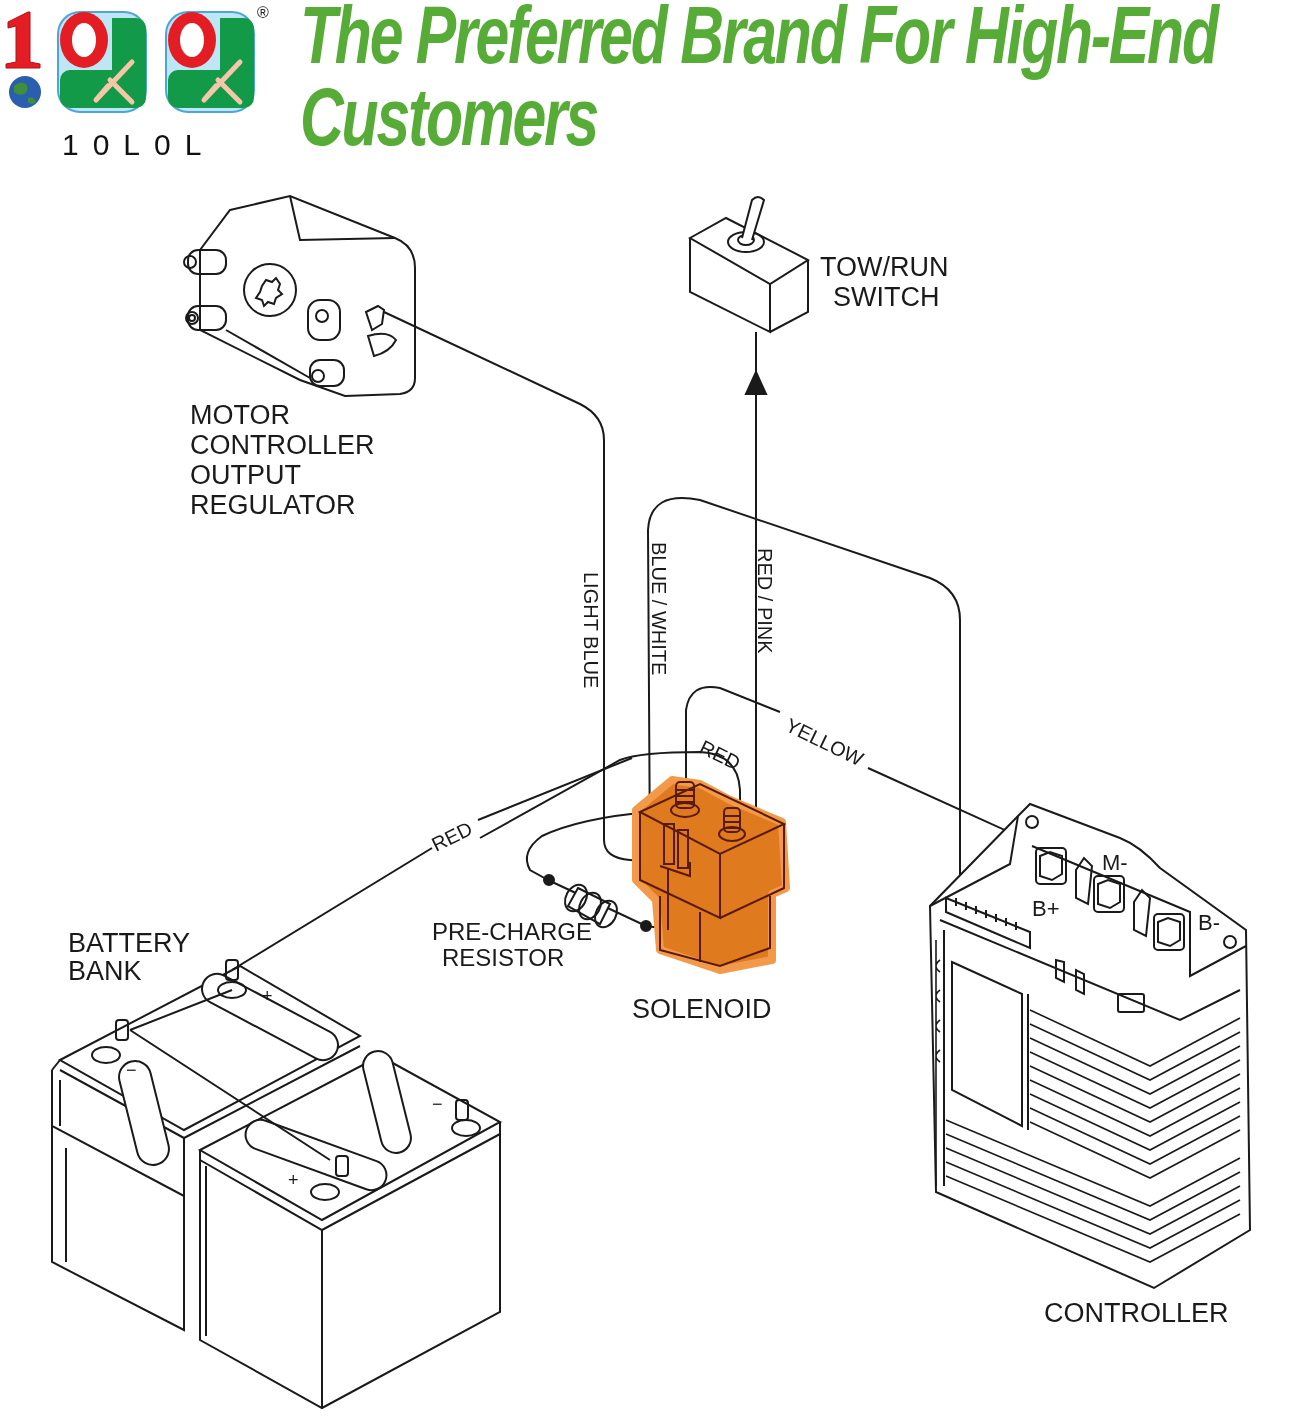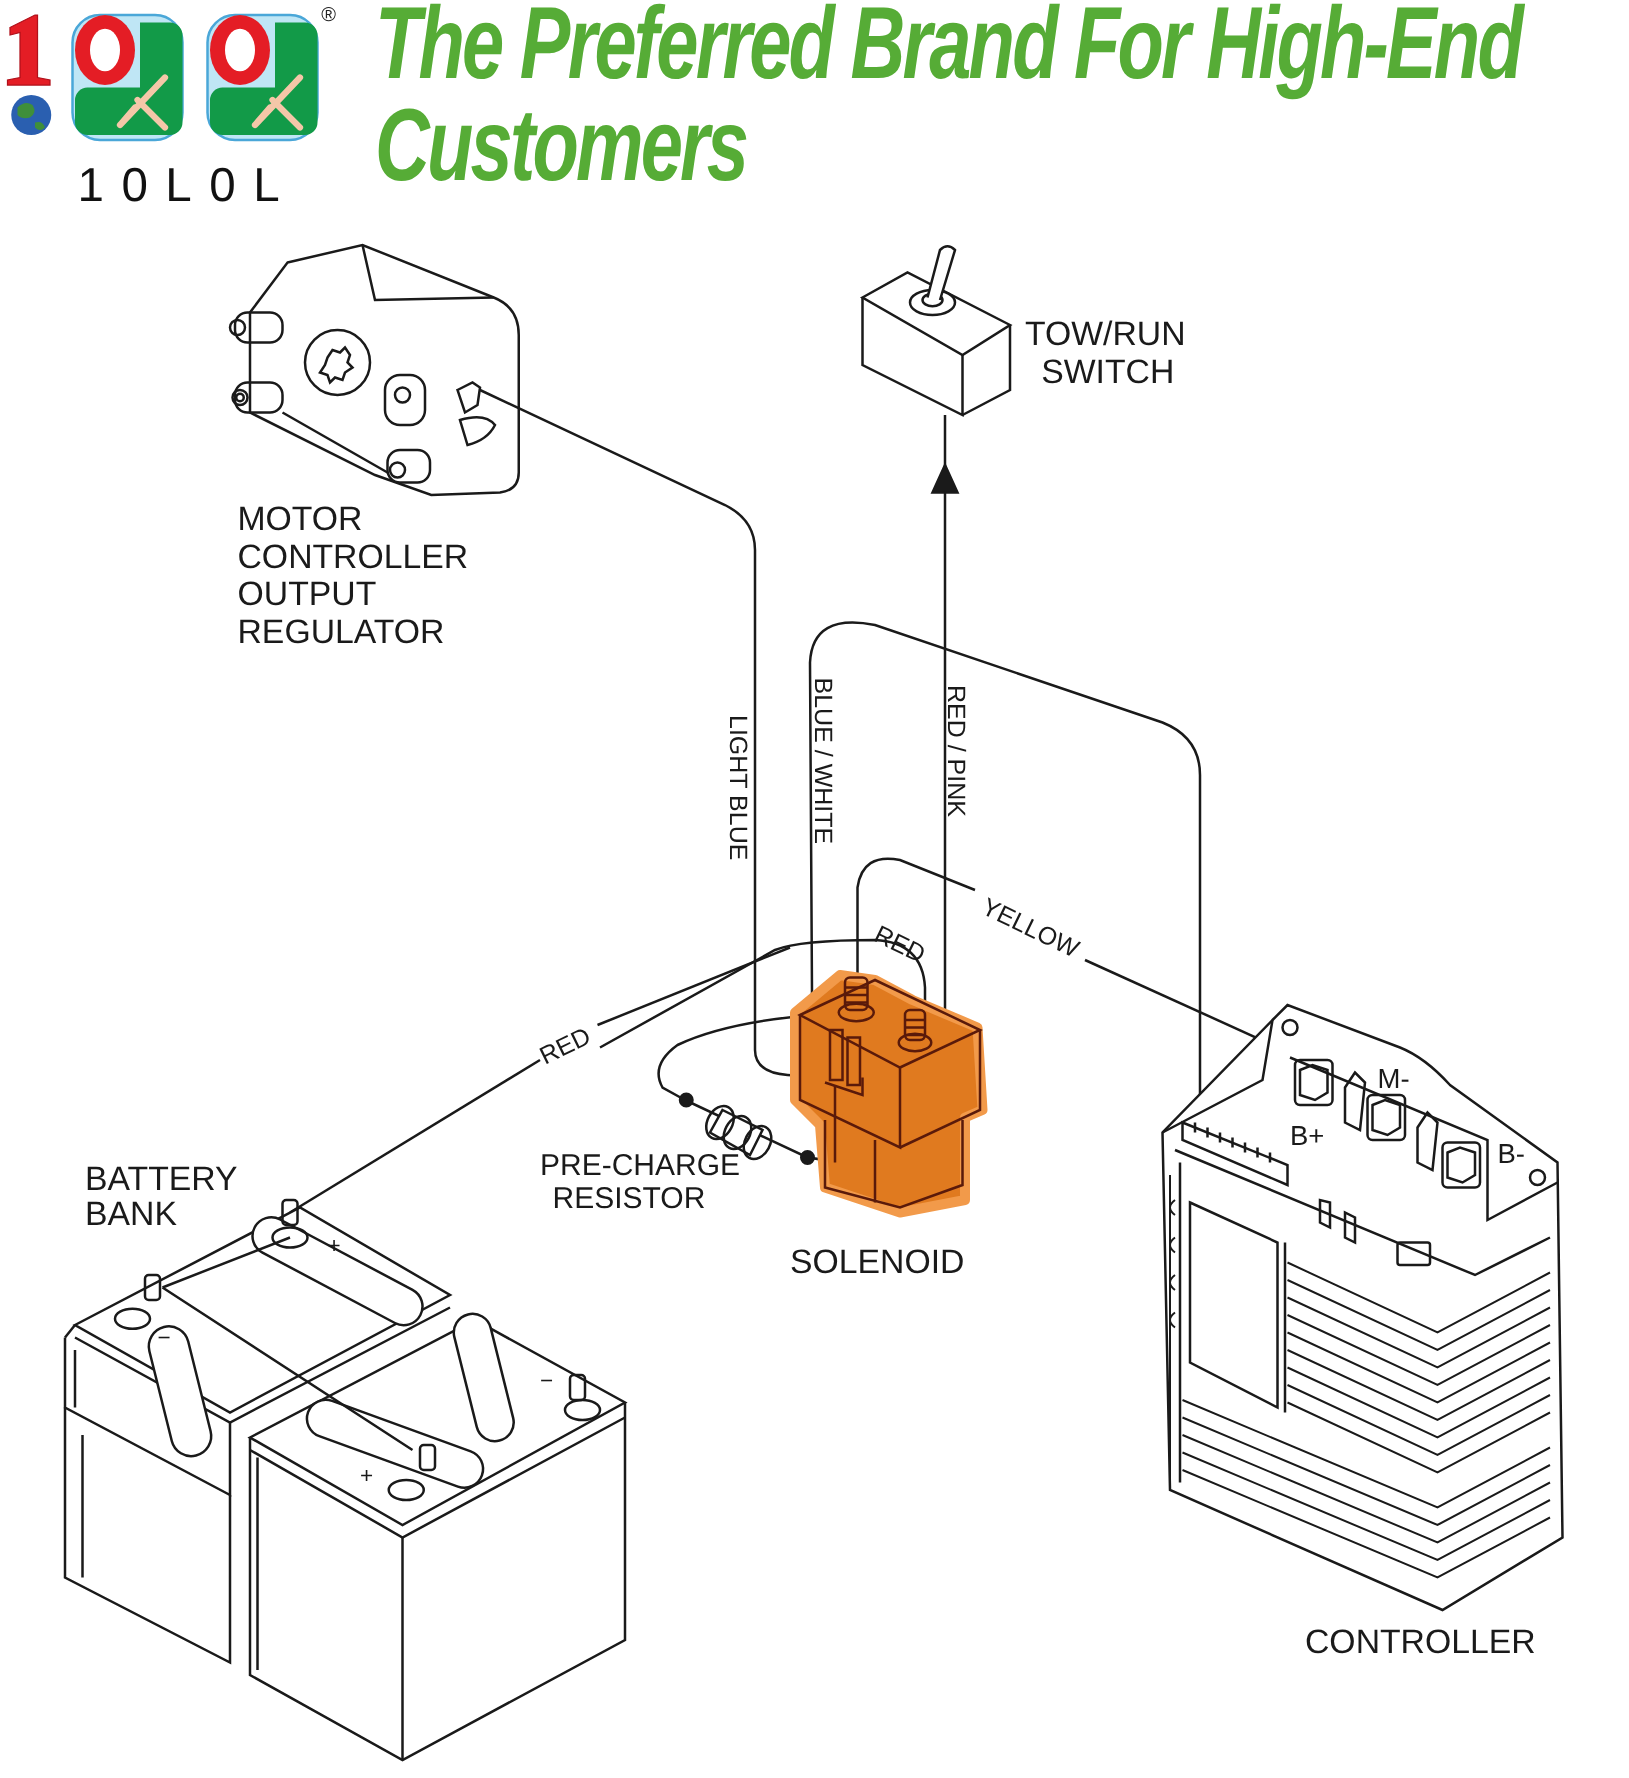--- a/index.html
+++ b/index.html
@@ -1,20 +1,20 @@
 <!DOCTYPE html>
 <html><head>
 <meta charset="utf-8">
 <style>
   html, body { margin: 0; padding: 0; background: #ffffff; }
   body { width: 1303px; height: 1422px; position: relative; overflow: hidden;
          font-family: "Liberation Sans", sans-serif; }
   .logo { position: absolute; left: 0; top: 0; width: 290px; height: 170px; }
   .logo-caption { position: absolute; left: 62px; top: 128px; font-family: "Liberation Sans", sans-serif;
-                  font-size: 38px; letter-spacing: 14px; color: #111; }
+                  font-size: 30px; letter-spacing: 14px; color: #111; }
   .reg { position: absolute; left: 257px; top: 4px; font-size: 16px; color: #222; }
   .headline { position: absolute; left: 300px; top: -6px; width: 1000px;
               font-family: "Liberation Sans", sans-serif; font-weight: bold; font-style: italic;
               color: #56ac36; font-size: 82px; line-height: 82px; letter-spacing: -3px;
               transform: scaleX(0.74); transform-origin: left top; white-space: nowrap; }
   .headline span { display: block; }
   svg.diagram { position: absolute; left: 0; top: 0; }
   .lbl { font-family: "Liberation Sans", sans-serif; fill: #1a1a1a; }
   .big { font-size: 27px; }
   .wire-lbl { font-size: 20px; }

